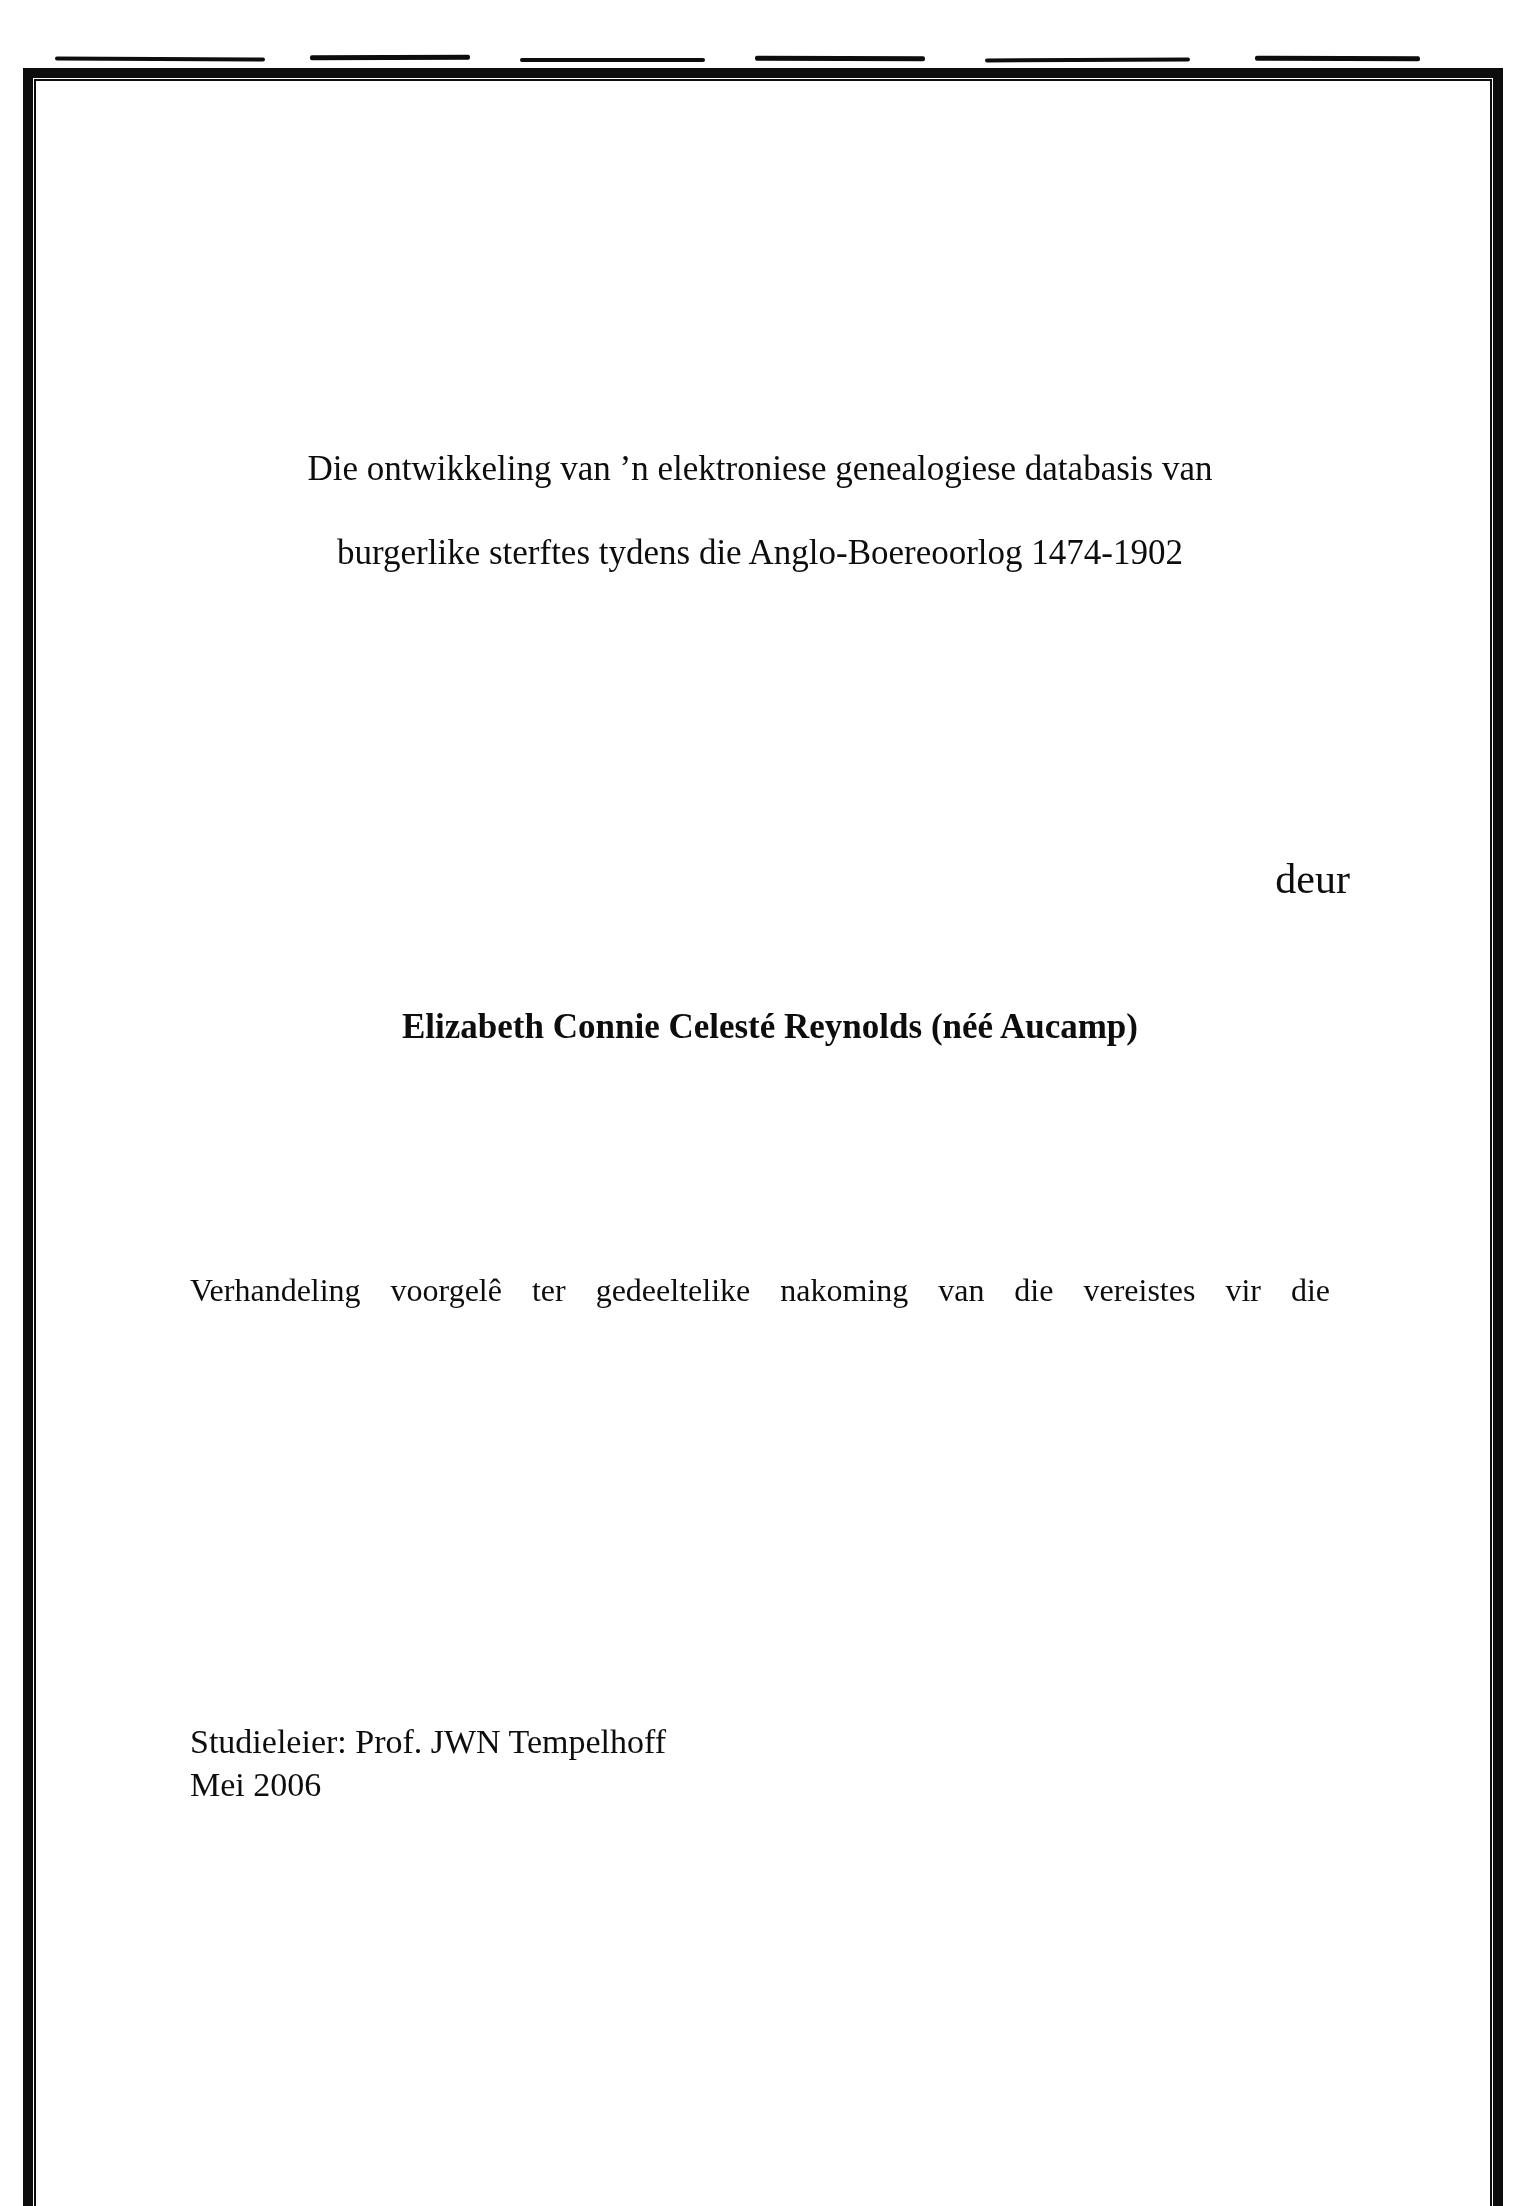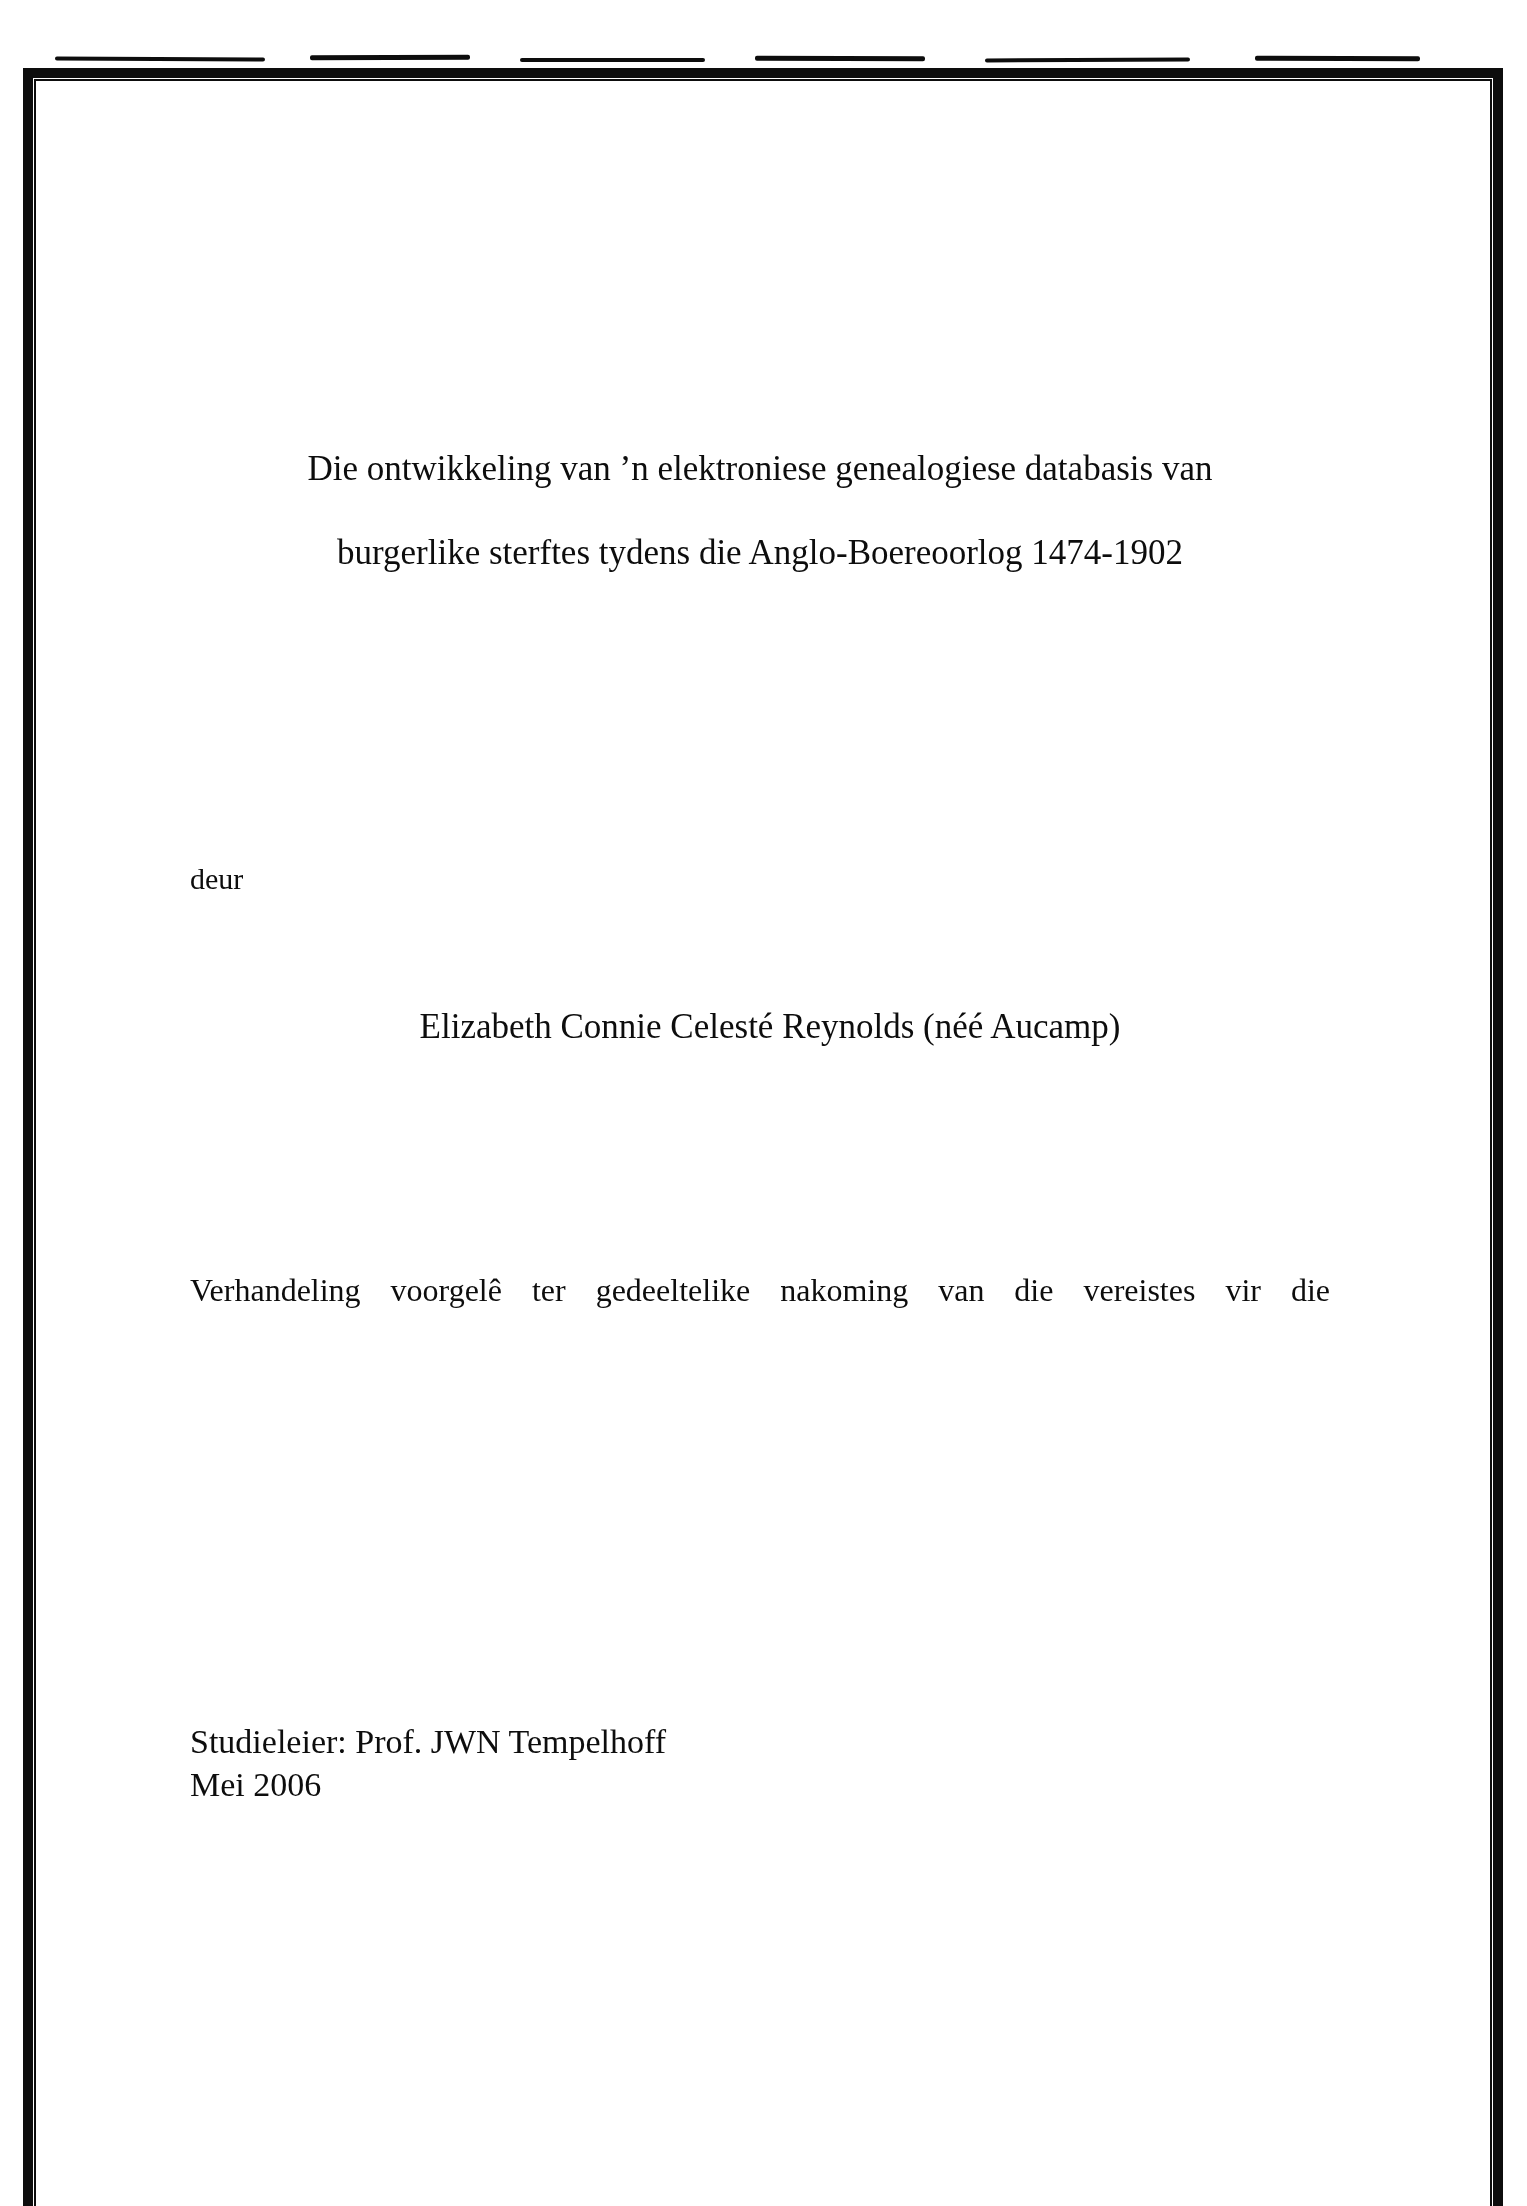--- a/index.html
+++ b/index.html
@@ -30,25 +30,25 @@
 
   .title{
     position:absolute;left:190px;width:1140px;top:379px;
     margin:0;font-weight:400;
     font-size:35px;line-height:84px;text-align:center;
   }
   .title-line{display:block;white-space:nowrap;}
 
   .byline{
     position:absolute;left:190px;width:1160px;top:811px;
-    font-size:30px;line-height:40px;text-align:left;white-space:nowrap;
+    font-size:42px;line-height:40px;text-align:right;white-space:nowrap;
   }
   .author{
     position:absolute;left:190px;width:1160px;top:959px;
-    font-size:35px;line-height:40px;text-align:center;white-space:nowrap;
+    font-size:35px;line-height:40px;text-align:center;white-space:nowrap;font-weight:bold;
   }
 
   .statement{
     position:absolute;left:190px;width:1140px;top:1222px;
     font-size:32px;line-height:40px;
   }
   .st-line{white-space:nowrap;}
   .st-justify{
     white-space:normal;
     text-align:justify;

